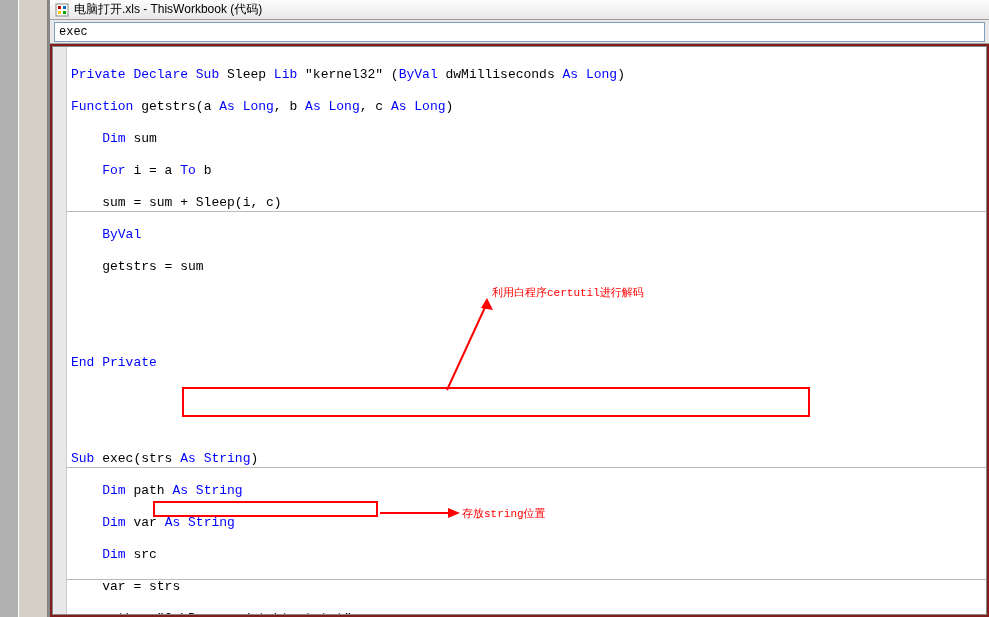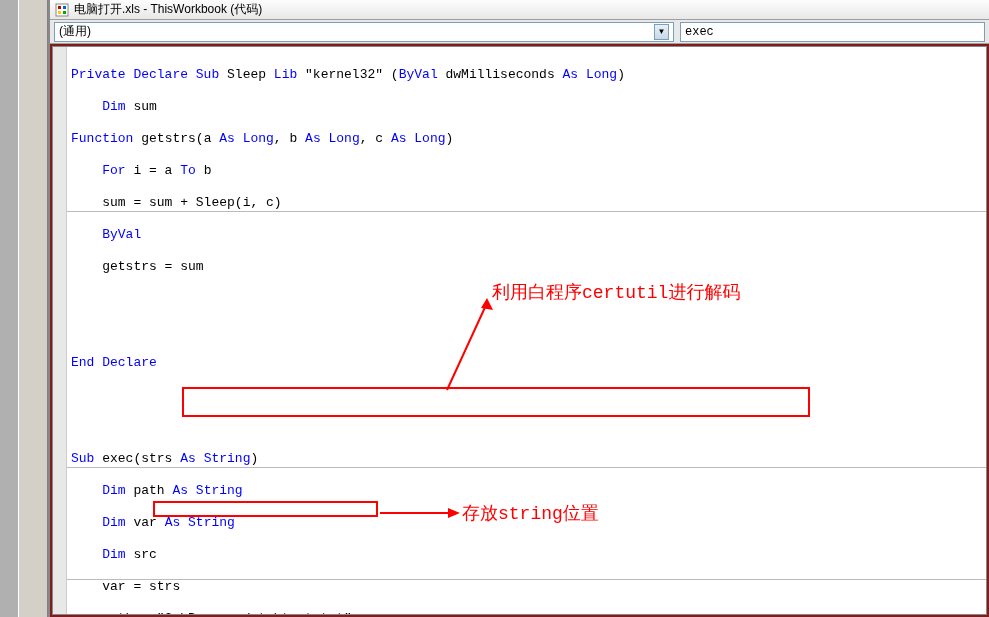--- a/index.html
+++ b/index.html
@@ -135,21 +135,21 @@
       left: 86px;
       top: 454px;
       width: 225px;
       height: 16px;
       pointer-events: none;
     }
     .annotation {
       position: absolute;
       color: #ff0000;
       font-family: "SimSun", "Courier New", monospace;
-      font-size: 18px;
+      font-size: 11px;
       pointer-events: none;
     }
     .annotation1 {
       left: 425px;
       top: 238px;
     }
     .annotation2 {
       left: 395px;
       top: 459px;
       font-family: Liberation Mono, monospace;
@@ -188,41 +188,37 @@
           <rect x="2" y="2" width="12" height="12" fill="#fff" stroke="#888" stroke-width="1"></rect>
           <rect x="4" y="4" width="3" height="3" fill="#c00"></rect>
           <rect x="9" y="4" width="3" height="3" fill="#06c"></rect>
           <rect x="4" y="9" width="3" height="3" fill="#fc0"></rect>
           <rect x="9" y="9" width="3" height="3" fill="#0a0"></rect>
         </svg>
       </span>
       <span class="title-text">电脑打开.xls - ThisWorkbook (代码)</span>
     </div>
     <div class="toolbar-row">
-      <div class="dropdown dropdown-left">
-        <span>(通用)</span>
-        <span class="dropdown-arrow">▼</span>
-      </div>
       <div class="dropdown dropdown-right">
         <span style="font-family:'Courier New',monospace;">exec</span>
       </div>
     </div>
     <div class="code-area">
       <div class="code-gutter"></div>
       <div class="code-content">
 <div class="code-line"><span class="kw">Private Declare Sub</span><span> Sleep </span><span class="kw">Lib</span><span> "kernel32" (</span><span class="kw">ByVal</span><span> dwMilliseconds </span><span class="kw">As Long</span><span>)</span></div>
+<div class="code-line"><span class="kw">Function</span><span> getstrs(a </span><span class="kw">As Long</span><span>, b </span><span class="kw">As Long</span><span>, c </span><span class="kw">As Long</span><span>)</span></div>
 <div class="code-line"><span class="kw">    Dim</span><span> sum</span></div>
-<div class="code-line"><span class="kw">Function</span><span> getstrs(a </span><span class="kw">As Long</span><span>, b </span><span class="kw">As Long</span><span>, c </span><span class="kw">As Long</span><span>)</span></div>
 <div class="code-line"><span class="kw">    For</span><span> i = a </span><span class="kw">To</span><span> b</span></div>
 <div class="code-line"><span>    sum = sum + Sleep(i, c)</span></div>
 <div class="code-line"><span class="kw">    ByVal</span></div>
 <div class="code-line"><span>    getstrs = sum</span></div>
 <div class="code-line"><span></span></div>
 <div class="code-line"><span></span></div>
-<div class="code-line"><span class="kw">End Declare</span></div>
+<div class="code-line"><span class="kw">End Private</span></div>
 <div class="code-line"><span></span></div>
 <div class="code-line"><span></span></div>
 <div class="code-line"><span class="kw">Sub</span><span> exec(strs </span><span class="kw">As String</span><span>)</span></div>
 <div class="code-line"><span class="kw">    Dim</span><span> path </span><span class="kw">As String</span></div>
 <div class="code-line"><span class="kw">    Dim</span><span> var </span><span class="kw">As String</span></div>
 <div class="code-line"><span class="kw">    Dim</span><span> src</span></div>
 <div class="code-line"><span>    var = strs</span></div>
 <div class="code-line"><span>    path = "C:\Programdata\test.txt"</span></div>
 
 

